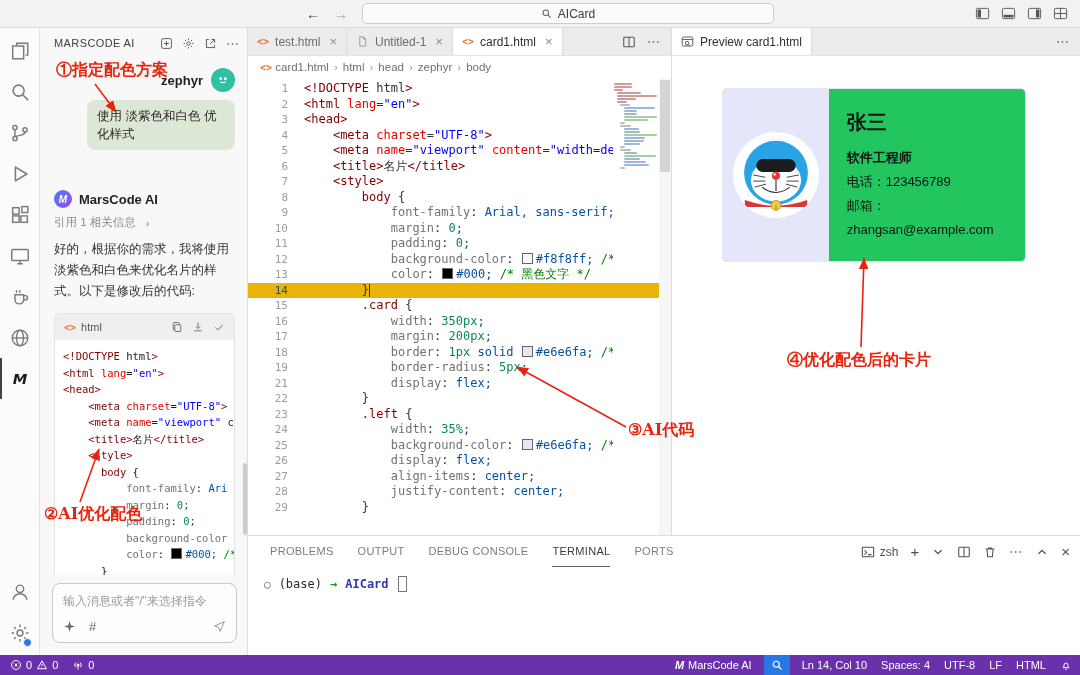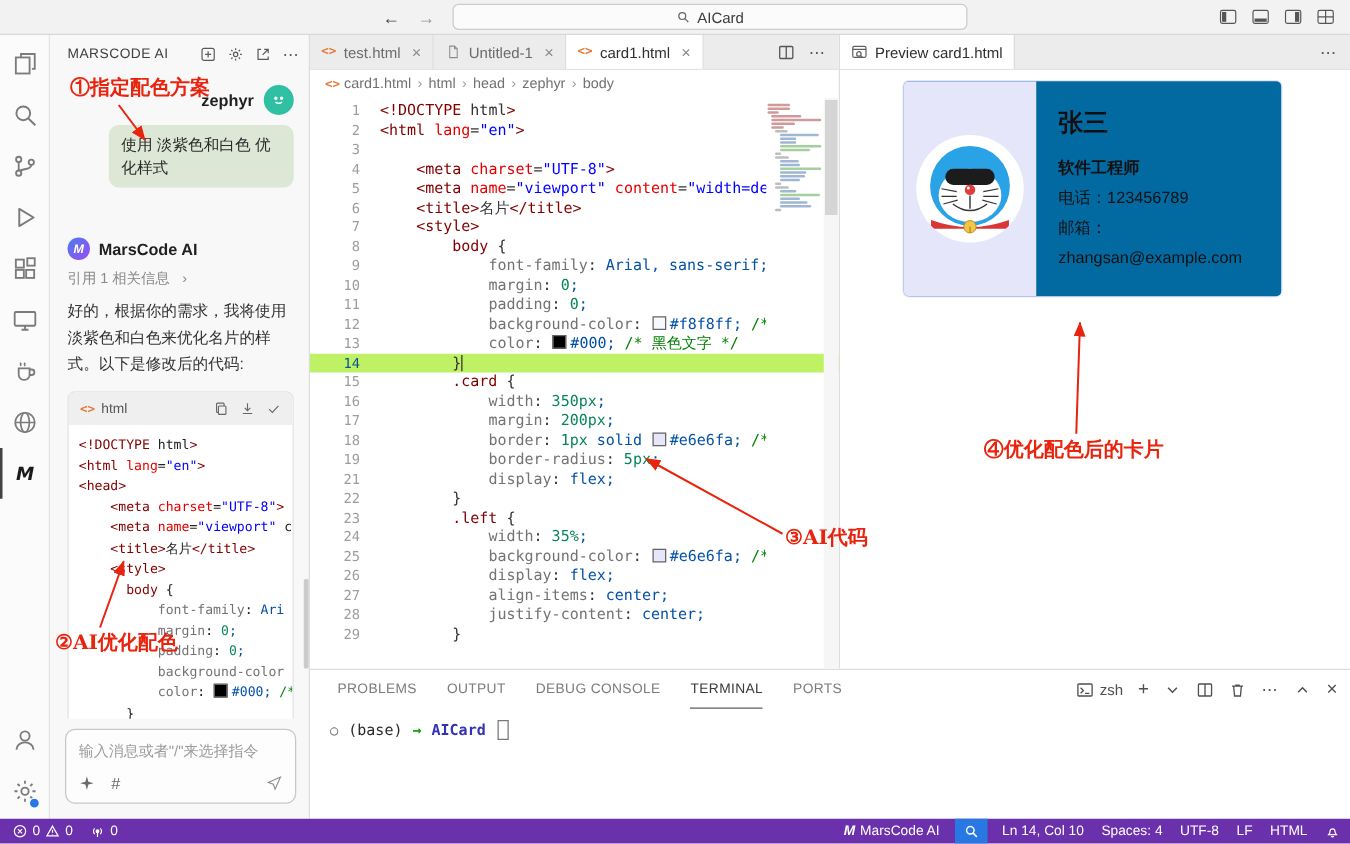--- a/index.html
+++ b/index.html
@@ -85,35 +85,35 @@
   .editor-group{position:absolute;left:248px;top:28px;width:424px;height:507px;background:#fff;
                 display:flex;flex-direction:column;border-right:1px solid #ddd;box-sizing:border-box}
   .breadcrumb{height:22px;flex:none;display:flex;align-items:center;font-size:11.5px;color:#717171;padding:0 12px;gap:5px}
   .bc-item{cursor:pointer}
   .bc-sep{color:#9d9d9d}
   .code-area{flex:1;position:relative;overflow:hidden;font-family:"DejaVu Sans Mono",monospace;font-size:12px}
   .code-lines{position:absolute;top:3px;left:0;right:0}
   .cl{display:flex;height:15.5px;line-height:15.5px;white-space:pre;position:relative}
   .cl .gut{width:40px;flex:none;text-align:right;color:#9d9d9d;padding-right:16px;font-size:11px}
   .cl .txt{flex:1;overflow:hidden;margin-right:58px}
-  .cl.active{background:#bef264}
+  .cl.active{background:#eab308}
   .cl.active .gut{color:#0b5394}
   .cl.active::after{content:"";position:absolute;left:121px;top:1px;width:1px;height:13.5px;background:#333}
   .c-tag{color:#800000}.c-attr{color:#e50000}.c-str{color:#0000ff}.c-sel{color:#800000}
   .c-prop{color:#737373}.c-val{color:#0451a5}.c-num{color:#098658}.c-comment{color:#008000}
   .swatch{display:inline-block;width:9px;height:9px;border:1px solid #666;margin:0 3px 0 1px;vertical-align:-1px}
   .minimap{position:absolute;top:5px;right:13px;width:44px}
   .mm-bar{height:2px;margin-bottom:1px;border-radius:1px}
   .scroll-track{position:absolute;right:0;top:0;bottom:0;width:12px;background:#f6f6f6}
   .scroll-thumb{position:absolute;right:1px;top:2px;width:10px;height:92px;background:#c9c9c9;opacity:.75;cursor:grab}
 
   
   .preview-group{position:absolute;left:672px;top:28px;width:408px;height:507px;background:#fff;display:flex;flex-direction:column;box-sizing:border-box}
   .pv-content{flex:1;position:relative;background:#fff}
-  .biz-card{position:absolute;left:50px;top:8px;width:302px;height:172px;border:1px solid #e6e6fa;border-radius:5px;display:flex;overflow:hidden;background:#0369a1}
+  .biz-card{position:absolute;left:50px;top:32px;width:302px;height:172px;border:1px solid #e6e6fa;border-radius:5px;display:flex;overflow:hidden;background:#22c55e}
   .bcard-left{width:35%;background:#e6e6fa;display:flex;align-items:center;justify-content:center}
   .avatar-circle{width:86px;height:86px;border-radius:50%;background:#fff;display:flex;align-items:center;justify-content:center;overflow:hidden}
   .bcard-right{flex:1;padding:14px 14px 0 18px;font-size:13px;color:#111}
   .bc-name{font-size:20px;font-weight:bold;margin:6px 0 10px}
   .bc-line{line-height:24px}
 
   
   .panel{position:absolute;left:248px;right:0;top:535px;height:120px;background:#fff;border-top:1px solid #ddd;box-sizing:border-box}
   .panel-header{height:31px;display:flex;align-items:center;padding:0 10px 0 22px}
   .ptab{font-size:11px;color:#7c7c7c;letter-spacing:.3px;margin-right:24px;height:31px;display:flex;align-items:center;border-bottom:1px solid transparent;cursor:pointer;box-sizing:border-box}
@@ -408,21 +408,21 @@
         <span class="bc-item">head</span>
         <span class="bc-sep">›</span>
         <span class="bc-item">zephyr</span>
         <span class="bc-sep">›</span>
         <span class="bc-item">body</span>
       </div>
     <div class="code-area">
       <div class="code-lines" id="code-lines">
           <div class="cl"><span class="gut">1</span><span class="txt"><span class="c-tag">&lt;!DOCTYPE</span> html<span class="c-tag">&gt;</span></span></div>
           <div class="cl"><span class="gut">2</span><span class="txt"><span class="c-tag">&lt;html</span> <span class="c-attr">lang</span>=<span class="c-str">"en"</span><span class="c-tag">&gt;</span></span></div>
-          <div class="cl"><span class="gut">3</span></div>
+          <div class="cl"><span class="gut">3</span><span class="txt"><span class="c-tag">&lt;head</span><span class="c-tag">&gt;</span></span></div>
           <div class="cl"><span class="gut">4</span><span class="txt">    <span class="c-tag">&lt;meta</span> <span class="c-attr">charset</span>=<span class="c-str">"UTF-8"</span><span class="c-tag">&gt;</span></span></div>
           <div class="cl"><span class="gut">5</span><span class="txt">    <span class="c-tag">&lt;meta</span> <span class="c-attr">name</span>=<span class="c-str">"viewport"</span> <span class="c-attr">content</span>=<span class="c-str">"width=device-wi</span></span></div>
           <div class="cl"><span class="gut">6</span><span class="txt">    <span class="c-tag">&lt;title</span><span class="c-tag">&gt;</span>名片<span class="c-tag">&lt;/title</span><span class="c-tag">&gt;</span></span></div>
           <div class="cl"><span class="gut">7</span><span class="txt">    <span class="c-tag">&lt;style</span><span class="c-tag">&gt;</span></span></div>
           <div class="cl"><span class="gut">8</span><span class="txt">        <span class="c-sel">body</span> {</span></div>
           <div class="cl"><span class="gut">9</span><span class="txt">            <span class="c-prop">font-family</span>: <span class="c-val">Arial, sans-serif;</span></span></div>
           <div class="cl"><span class="gut">10</span><span class="txt">            <span class="c-prop">margin</span>: <span class="c-val"><span class="c-num">0</span>;</span></span></div>
           <div class="cl"><span class="gut">11</span><span class="txt">            <span class="c-prop">padding</span>: <span class="c-val"><span class="c-num">0</span>;</span></span></div>
           <div class="cl"><span class="gut">12</span><span class="txt">            <span class="c-prop">background-color</span>: <span class="c-val"><span class="swatch" style="background:#f8f8ff"></span>#f8f8ff; </span><span class="c-comment">/* 淡紫色</span></span></div>
           <div class="cl"><span class="gut">13</span><span class="txt">            <span class="c-prop">color</span>: <span class="c-val"><span class="swatch" style="background:#000"></span>#000; </span><span class="c-comment">/* 黑色文字 */</span></span></div>

